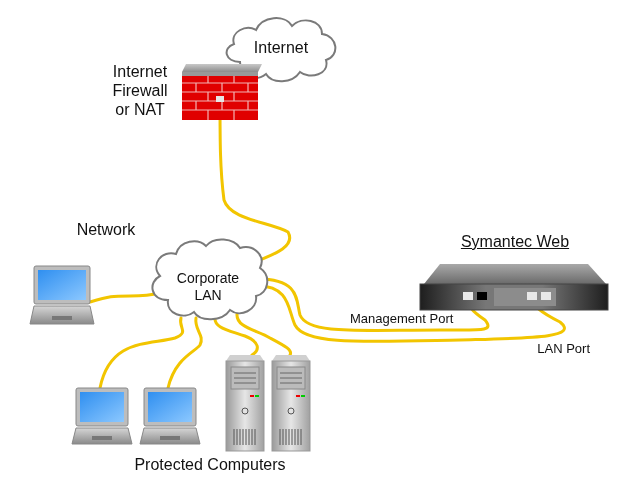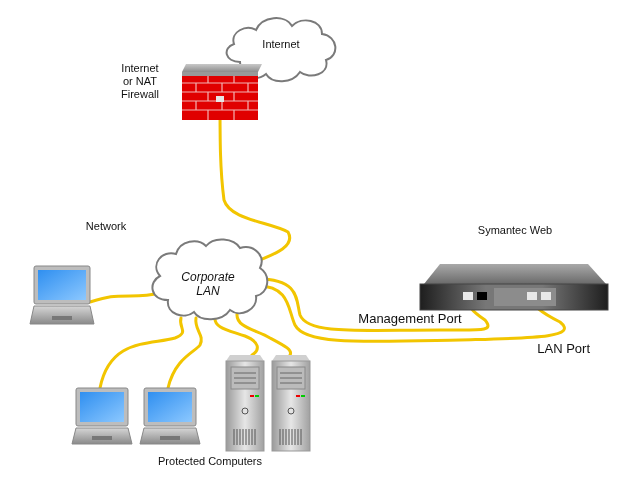--- a/index.html
+++ b/index.html
@@ -1,22 +1,22 @@
 <!DOCTYPE html>
 <html><head>
 <meta charset="utf-8">
 <style>
   html, body { margin:0; padding:0; background:#ffffff; }
   body { width:640px; height:479px; position:relative; overflow:hidden;
          font-family:"Liberation Sans", sans-serif; color:#111; }
   #diagram { position:absolute; left:0; top:0; width:640px; height:479px; }
   .lbl { position:absolute; font-family:"Liberation Sans", sans-serif; color:#111; text-align:center; line-height:1.2; }
-  .lbl-big { font-size:11px; }
+  .lbl-big { font-size:16px; }
   .lbl-small { font-size:13px; }
-  .lbl-mid { font-size:12px;font-style:italic; }
+  .lbl-mid { font-size:14px; }
 </style>
 </head>
 <body>
 
 <svg id="diagram" viewBox="0 0 640 479" xmlns="http://www.w3.org/2000/svg">
   <defs>
     <linearGradient id="wallTop" x1="0" y1="0" x2="0" y2="1">
       <stop offset="0" stop-color="#c8c8c8"></stop>
         <stop offset="1" stop-color="#8c8c8c"></stop>
     </linearGradient>
@@ -164,34 +164,34 @@
       <line x1="26" y1="74" x2="26" y2="90"></line>
         <line x1="29" y1="74" x2="29" y2="90"></line>
     </g>
   </g>
 </svg>
 
 <div class="lbl lbl-big" style="left:246px; top:38px; width:70px;">Internet</div>
 
 <div class="lbl lbl-big" style="left:100px; top:62px; width:80px;">
   <div>Internet</div>
+  <div>Firewall</div>
   <div>or NAT</div>
-  <div>Firewall</div>
 </div>
 
 <div class="lbl lbl-big" style="left:56px; top:220px; width:100px;">
   <div>Network</div>
 </div>
 
 <div class="lbl lbl-mid" style="left:166px; top:270px; width:84px;">
   <div>Corporate</div>
   <div>LAN</div>
 </div>
 
-<div class="lbl lbl-big" style="left:440px; top:224px; width:150px;">
+<div class="lbl lbl-big" style="left:440px; top:232px; width:150px;text-decoration:underline;">
   <div>Symantec Web</div>
 </div>
 
-<div class="lbl lbl-small" style="left:350px; top:311px; width:120px; text-align:center;">Management Port</div>
+<div class="lbl lbl-small" style="left:350px; top:311px; width:120px; text-align:left;">Management Port</div>
 
 <div class="lbl lbl-small" style="left:520px; top:341px; width:70px; text-align:right;">LAN Port</div>
 
 <div class="lbl lbl-big" style="left:110px; top:455px; width:200px;text-align:center;">Protected Computers</div>
 
 </body></html>

